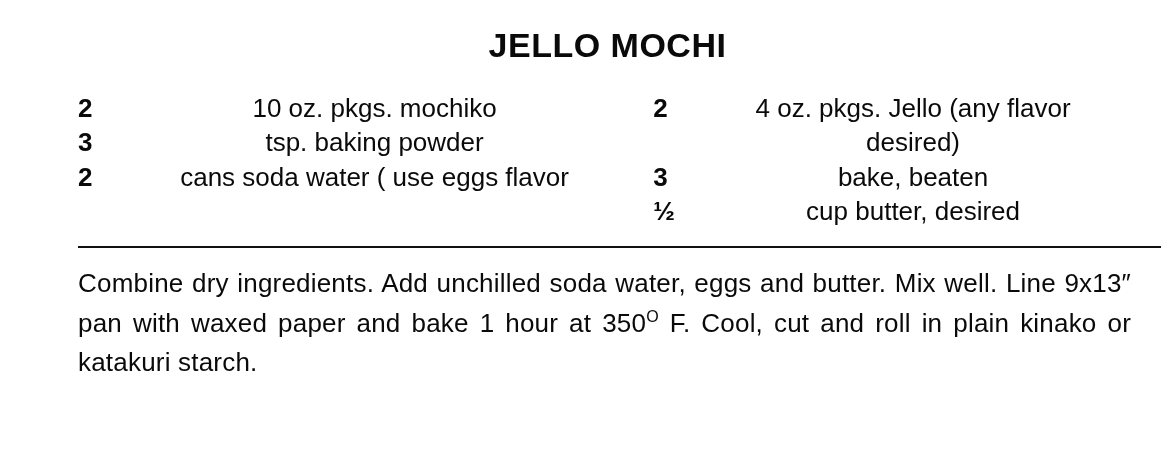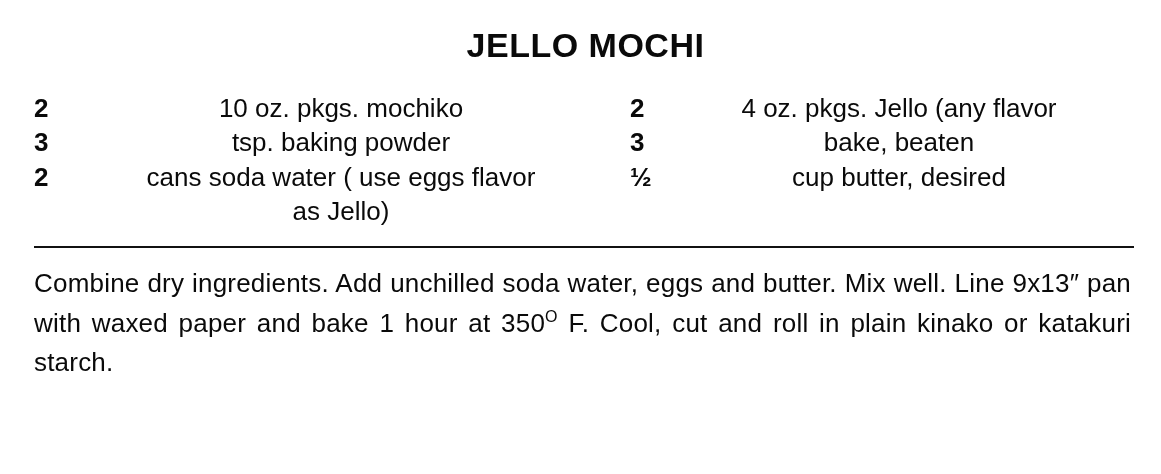--- a/index.html
+++ b/index.html
@@ -12,20 +12,21 @@
     background: #ffffff;
     font-family: "Liberation Sans", sans-serif;
     color: #0a0a0a;
     overflow: hidden;
   }
   .page {
     position: relative;
     width: 1161px;
     height: 339px;
     box-sizing: border-box;
+    padding-left: 44px;
   }
   .recipe-title {
     text-align: center;
     font-size: 34px;
     font-weight: bold;
     letter-spacing: 0.5px;
     margin: 0;
     padding-top: 26px;
     padding-left: 10px;
   }
@@ -104,30 +105,30 @@
         <span class="ing-text">10 oz. pkgs. mochiko</span>
       </div>
       <div class="ing-line">
         <span class="ing-qty">3</span>
         <span class="ing-text">tsp. baking powder</span>
       </div>
       <div class="ing-line">
         <span class="ing-qty">2</span>
         <span class="ing-text">cans soda water ( use eggs flavor</span>
       </div>
-      <div class="ing-line">
-        <span class="ing-qty"></span>
-        <span class="ing-text">as Jello)</span>
-      </div>
     </div>
 
     <div class="ing-col right">
       <div class="ing-line">
         <span class="ing-qty">2</span>
         <span class="ing-text">4 oz. pkgs. Jello (any flavor</span>
+      </div>
+      <div class="ing-line">
+        <span class="ing-qty"></span>
+        <span class="ing-text">desired)</span>
       </div>
       <div class="ing-line">
         <span class="ing-qty">3</span>
         <span class="ing-text">bake, beaten</span>
       </div>
       <div class="ing-line">
         <span class="ing-qty frac">½</span>
         <span class="ing-text">cup butter, desired</span>
       </div>
     </div>

